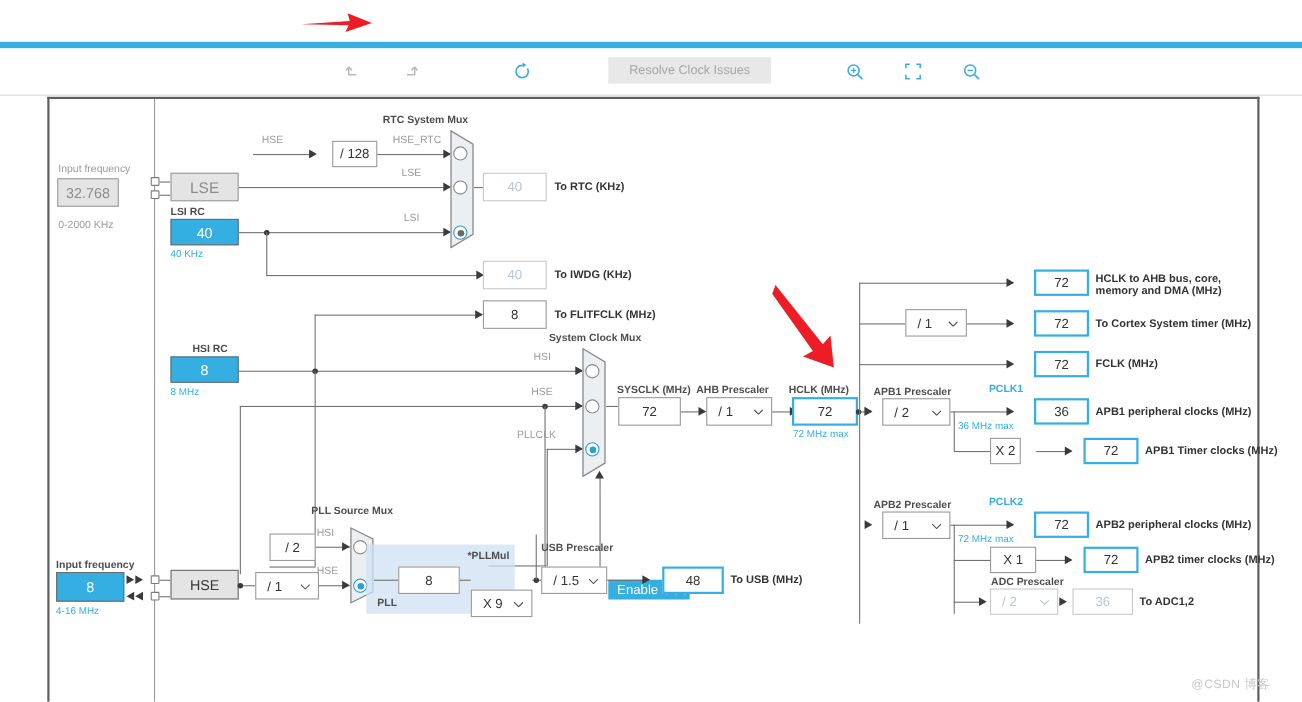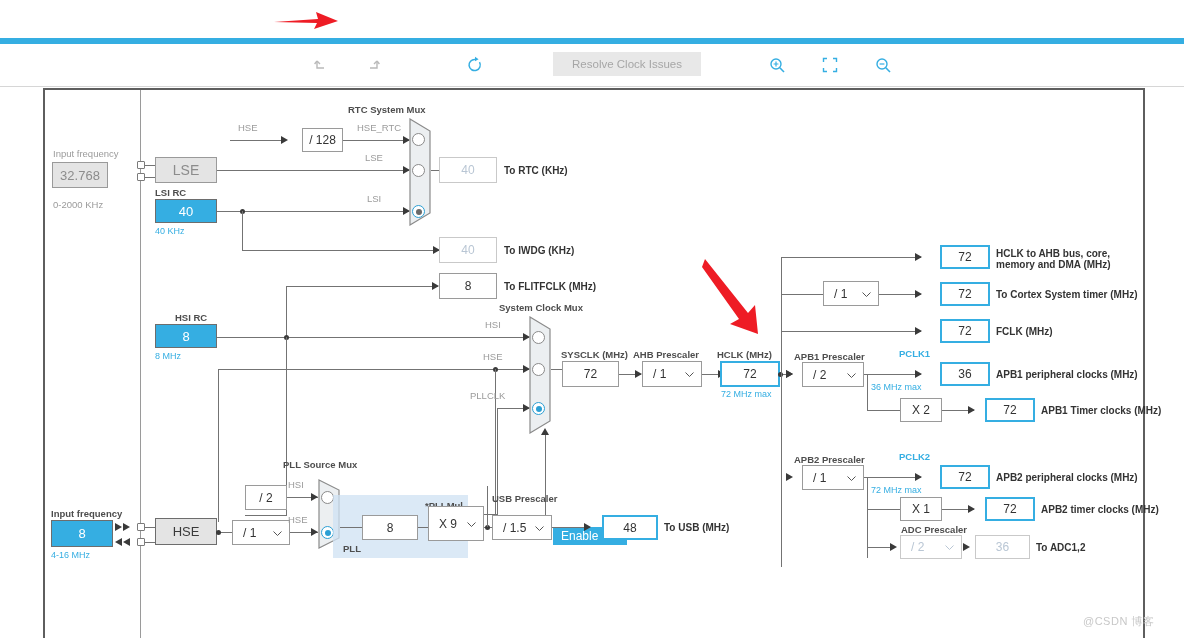--- a/index.html
+++ b/index.html
@@ -341,21 +341,21 @@
     <div class="w wh" style="left:819px;top:284px;width:57px;"></div>
     <div class="arrow" style="left:870px;top:280px;"></div>
     <div class="lbl blue" style="left:826px;top:292px;">36 MHz max</div>
     <div class="box blue" style="left:895px;top:272px;width:50px;height:24px;">
       <span>36</span>
     </div>
     <div class="lbl out" style="left:951px;top:279px;">APB1 peripheral clocks (MHz)</div>
 
     <div class="w wv" style="left:822px;top:284px;height:36px;"></div>
     <div class="w wh" style="left:822px;top:320px;width:33px;"></div>
-    <div class="box" style="left:855px;top:308px;width:42px;height:24px;">
+    <div class="box" style="left:855px;top:308px;width:28px;height:24px;">
       <span>X 2</span>
     </div>
     <div class="w wh" style="left:897px;top:320px;width:32px;"></div>
     <div class="arrow" style="left:923px;top:316px;"></div>
     <div class="box blue" style="left:940px;top:308px;width:50px;height:24px;">
       <span>72</span>
     </div>
     <div class="lbl out" style="left:996px;top:315px;">APB1 Timer clocks (MHz)</div>
 
     <div class="lbl title" style="left:749px;top:364px;">APB2 Prescaler</div>
@@ -450,21 +450,21 @@
       <div class="in"></div>
     </div>
 
     <div class="pllzone" style="left:288px;top:405px;width:135px;height:63px;"></div>
     <div class="w wh" style="left:295px;top:437px;width:22px;"></div>
     <div class="box" style="left:317px;top:425px;width:56px;height:25px;">
       <span>8</span>
     </div>
     <div class="w wh" style="left:373px;top:437px;width:10px;"></div>
     <div class="lbl title" style="left:380px;top:410px;">*PLLMul</div>
-    <div class="sel" style="left:383px;top:416px;width:56px;height:35px;">
+    <div class="sel" style="left:383px;top:446px;width:56px;height:25px;">
       <span class="sv">X 9</span>
       <svg class="chev" viewBox="0 0 9 5">
           <path d="M0.5 0.5 L4.5 4.5 L8.5 0.5" fill="none" stroke="#555" stroke-width="1"></path>
         </svg>
     </div>
     <div class="lbl" style="left:298px;top:453px;text-align:right;">PLL</div>
 
     <div class="w wh" style="left:439px;top:437px;width:45px;"></div>
     <div class="dot" style="left:440px;top:435px;"></div>
     <div class="w wv" style="left:442px;top:396px;height:41px;"></div>

